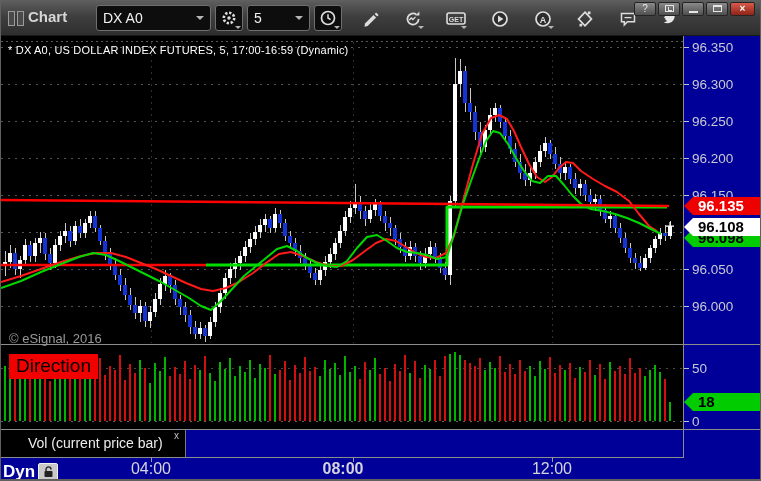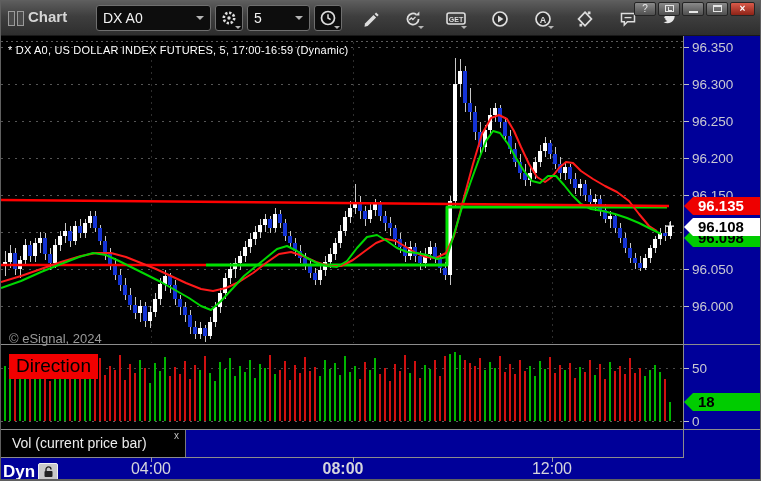--- a/index.html
+++ b/index.html
@@ -35,21 +35,21 @@
   #chart-svg text{font-family:"Liberation Sans",sans-serif;}
   .chart-title{position:absolute;left:7px;top:43px;color:#fff;font-size:11px;letter-spacing:.2px;z-index:4;}
   .direction{position:absolute;left:8px;top:305px;height:25px;line-height:24px;padding:0 7px;background:#f20000;
     color:#000;font-size:19px;z-index:5;margin-top:48px;}
   .watermark{position:absolute;left:8px;top:330px;color:#989898;font-size:13px;z-index:4;}
   
   .bottombar{position:absolute;left:0;top:428px;width:761px;height:50px;background:#000099;border-top:1px solid #8c8c8c;box-sizing:content-box;}
   .axis-line-h{position:absolute;left:0;top:27px;width:683px;height:1px;background:#8c8c8c;}
   .axis-line-v{position:absolute;left:682px;top:0;width:1px;height:27px;background:#8c8c8c;}
   .vol-tab{position:absolute;left:0;top:0;width:185px;height:27px;background:#000;border-right:1px solid #7a7a7a;
-    box-sizing:border-box;color:#ececec;font-size:14px;line-height:26px;padding-left:11px;}
+    box-sizing:border-box;color:#ececec;font-size:14px;line-height:26px;padding-left:27px;}
   .tab-x{position:absolute;right:6px;top:0;font-size:10px;color:#c0c0c0;line-height:12px;cursor:default;}
   .dyn{position:absolute;left:2px;top:28px;height:28px;display:flex;align-items:center;color:#fff;font-weight:bold;font-size:17px;}
   .lockbox{margin-left:3px;width:18px;height:17px;background:#c9c9c9;border:1px solid #f0f0f0;border-radius:2px;display:flex;align-items:center;justify-content:center;}
   .time-label{position:absolute;top:30px;width:60px;text-align:center;color:#d4d4dc;font-size:16px;}
   .time-tick{position:absolute;top:27px;width:1px;height:5px;background:#9a9aa2;}
   .bottomedge{position:absolute;left:0;top:478px;width:761px;height:3px;background:#0c0c0c;border-top:1px solid #5f5f5f;}
 </style>
 </head>
 <body>
 
@@ -634,21 +634,21 @@
       </g>
       <g>
         <polygon points="683,401 692,392 692,410" fill="#00cc00"></polygon>
         <rect x="692" y="392" width="69" height="18" fill="#00cc00"></rect>
         <text x="697" y="406" fill="#000000" font-size="15" font-weight="bold">18</text>
       </g>
     </svg>
 
   <div class="chart-title">* DX A0, US DOLLAR INDEX FUTURES, 5, 17:00-16:59 (Dynamic)</div>
   <div class="direction">Direction</div>
-  <div class="watermark">© eSignal, 2024</div>
+  <div class="watermark">© eSignal, 2016</div>
 
   <div class="bottombar">
     <div class="axis-line-h"></div>
     <div class="axis-line-v"></div>
     <div class="vol-tab">
       <span>Vol (current price bar)</span>
       <span class="tab-x">x</span>
     </div>
     <div id="time-axis" style="position:absolute;left:0;top:0;width:761px;height:50px;">
         <div class="time-tick" style="left: 150px;"></div>

